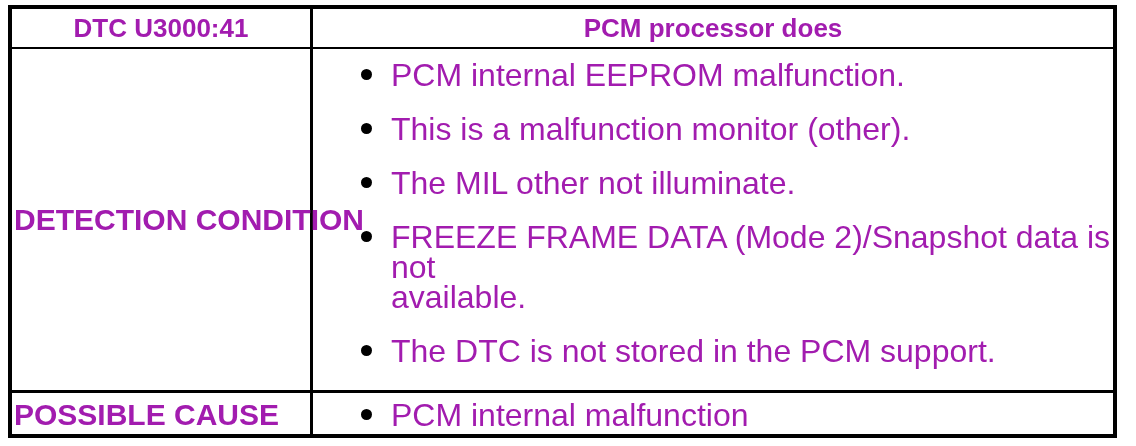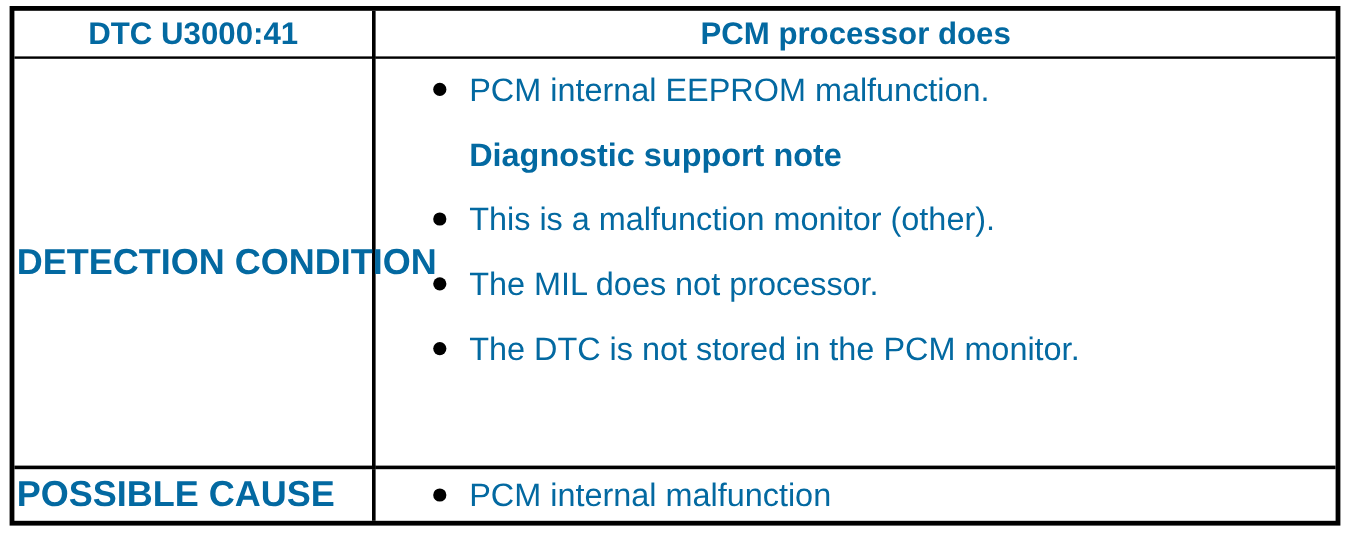--- a/index.html
+++ b/index.html
@@ -6,21 +6,21 @@
     margin: 0;
     padding: 0;
     background: #ffffff;
   }
   .page {
     position: relative;
     width: 1136px;
     height: 446px;
     background: #ffffff;
     font-family: "Liberation Sans", sans-serif;
-    color: #0369a1;
+    color: #a21caf;
   }
   .dtc-table {
     position: absolute;
     left: 8px;
     top: 5px;
     width: 1109px;
     height: 433px;
     box-sizing: border-box;
     border: 4px solid #000000;
     background: #ffffff;
@@ -54,21 +54,21 @@
     white-space: nowrap;
   }
   .list-cell {
     padding-top: 11px;
   }
   .item {
     display: flex;
     align-items: flex-start;
     padding-left: 48px;
     margin-bottom: 24px;
-    font-size: 27px;
+    font-size: 32px;
     line-height: 30px;
   }
   .item .dot {
     flex: none;
     width: 11px;
     height: 11px;
     border-radius: 50%;
     background: #000000;
     margin: 9px 19px 0 0;
   }
@@ -103,38 +103,40 @@
     <div class="cell row-label v-divider h-divider">
       <span>DETECTION CONDITION</span>
     </div>
     <div class="cell list-cell h-divider">
 
       <div class="item">
         <span class="dot"></span>
         <span class="txt">PCM internal EEPROM malfunction.</span>
       </div>
 
-      <div class="item heading">
-        <span class="txt">Diagnostic support note</span>
-      </div>
 
       <div class="item">
         <span class="dot"></span>
         <span class="txt">This is a malfunction monitor (other).</span>
       </div>
 
       <div class="item">
         <span class="dot"></span>
-        <span class="txt">The MIL does not processor.</span>
+        <span class="txt">The MIL other not illuminate.</span>
       </div>
-
 
       <div class="item">
         <span class="dot"></span>
-        <span class="txt">The DTC is not stored in the PCM monitor.</span>
+        <span class="txt">FREEZE FRAME DATA (Mode 2)/Snapshot data is not
+available.</span>
+      </div>
+
+      <div class="item">
+        <span class="dot"></span>
+        <span class="txt">The DTC is not stored in the PCM support.</span>
       </div>
 
     </div>
 
     <div class="cell row-label v-divider">
       <span>POSSIBLE CAUSE</span>
     </div>
     <div class="cell single-cell">
       <div class="item">
         <span class="dot"></span>

